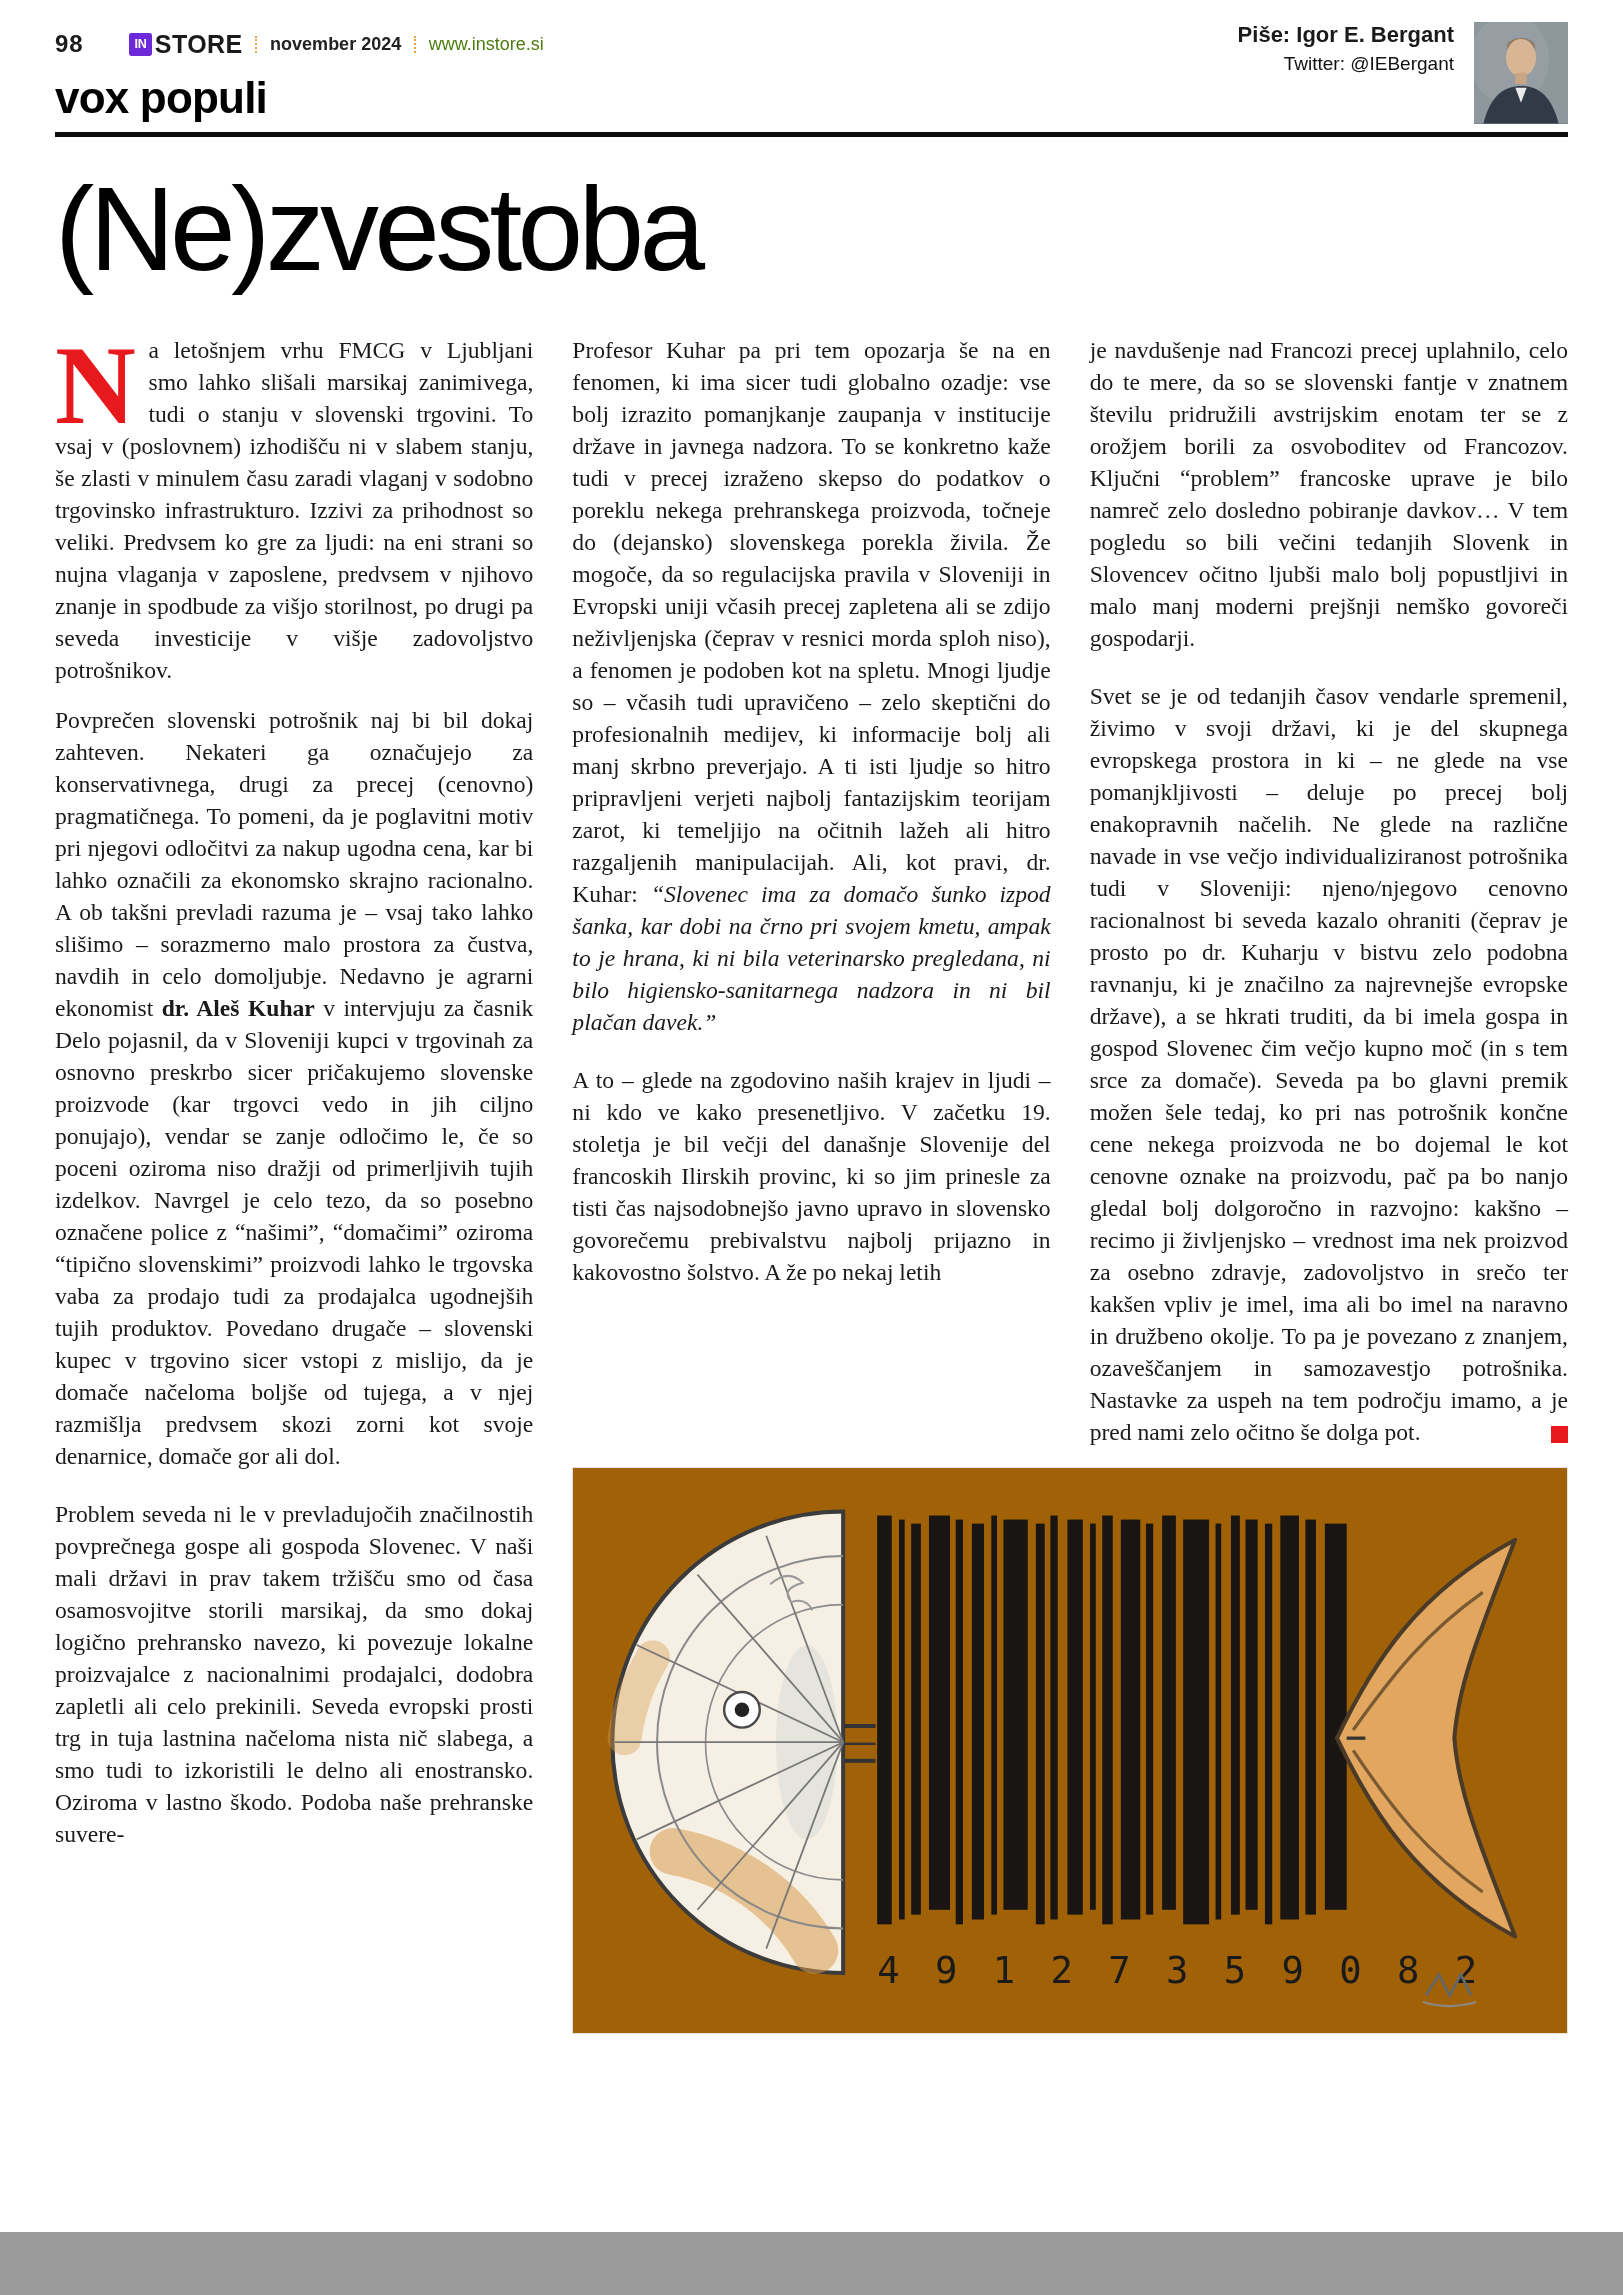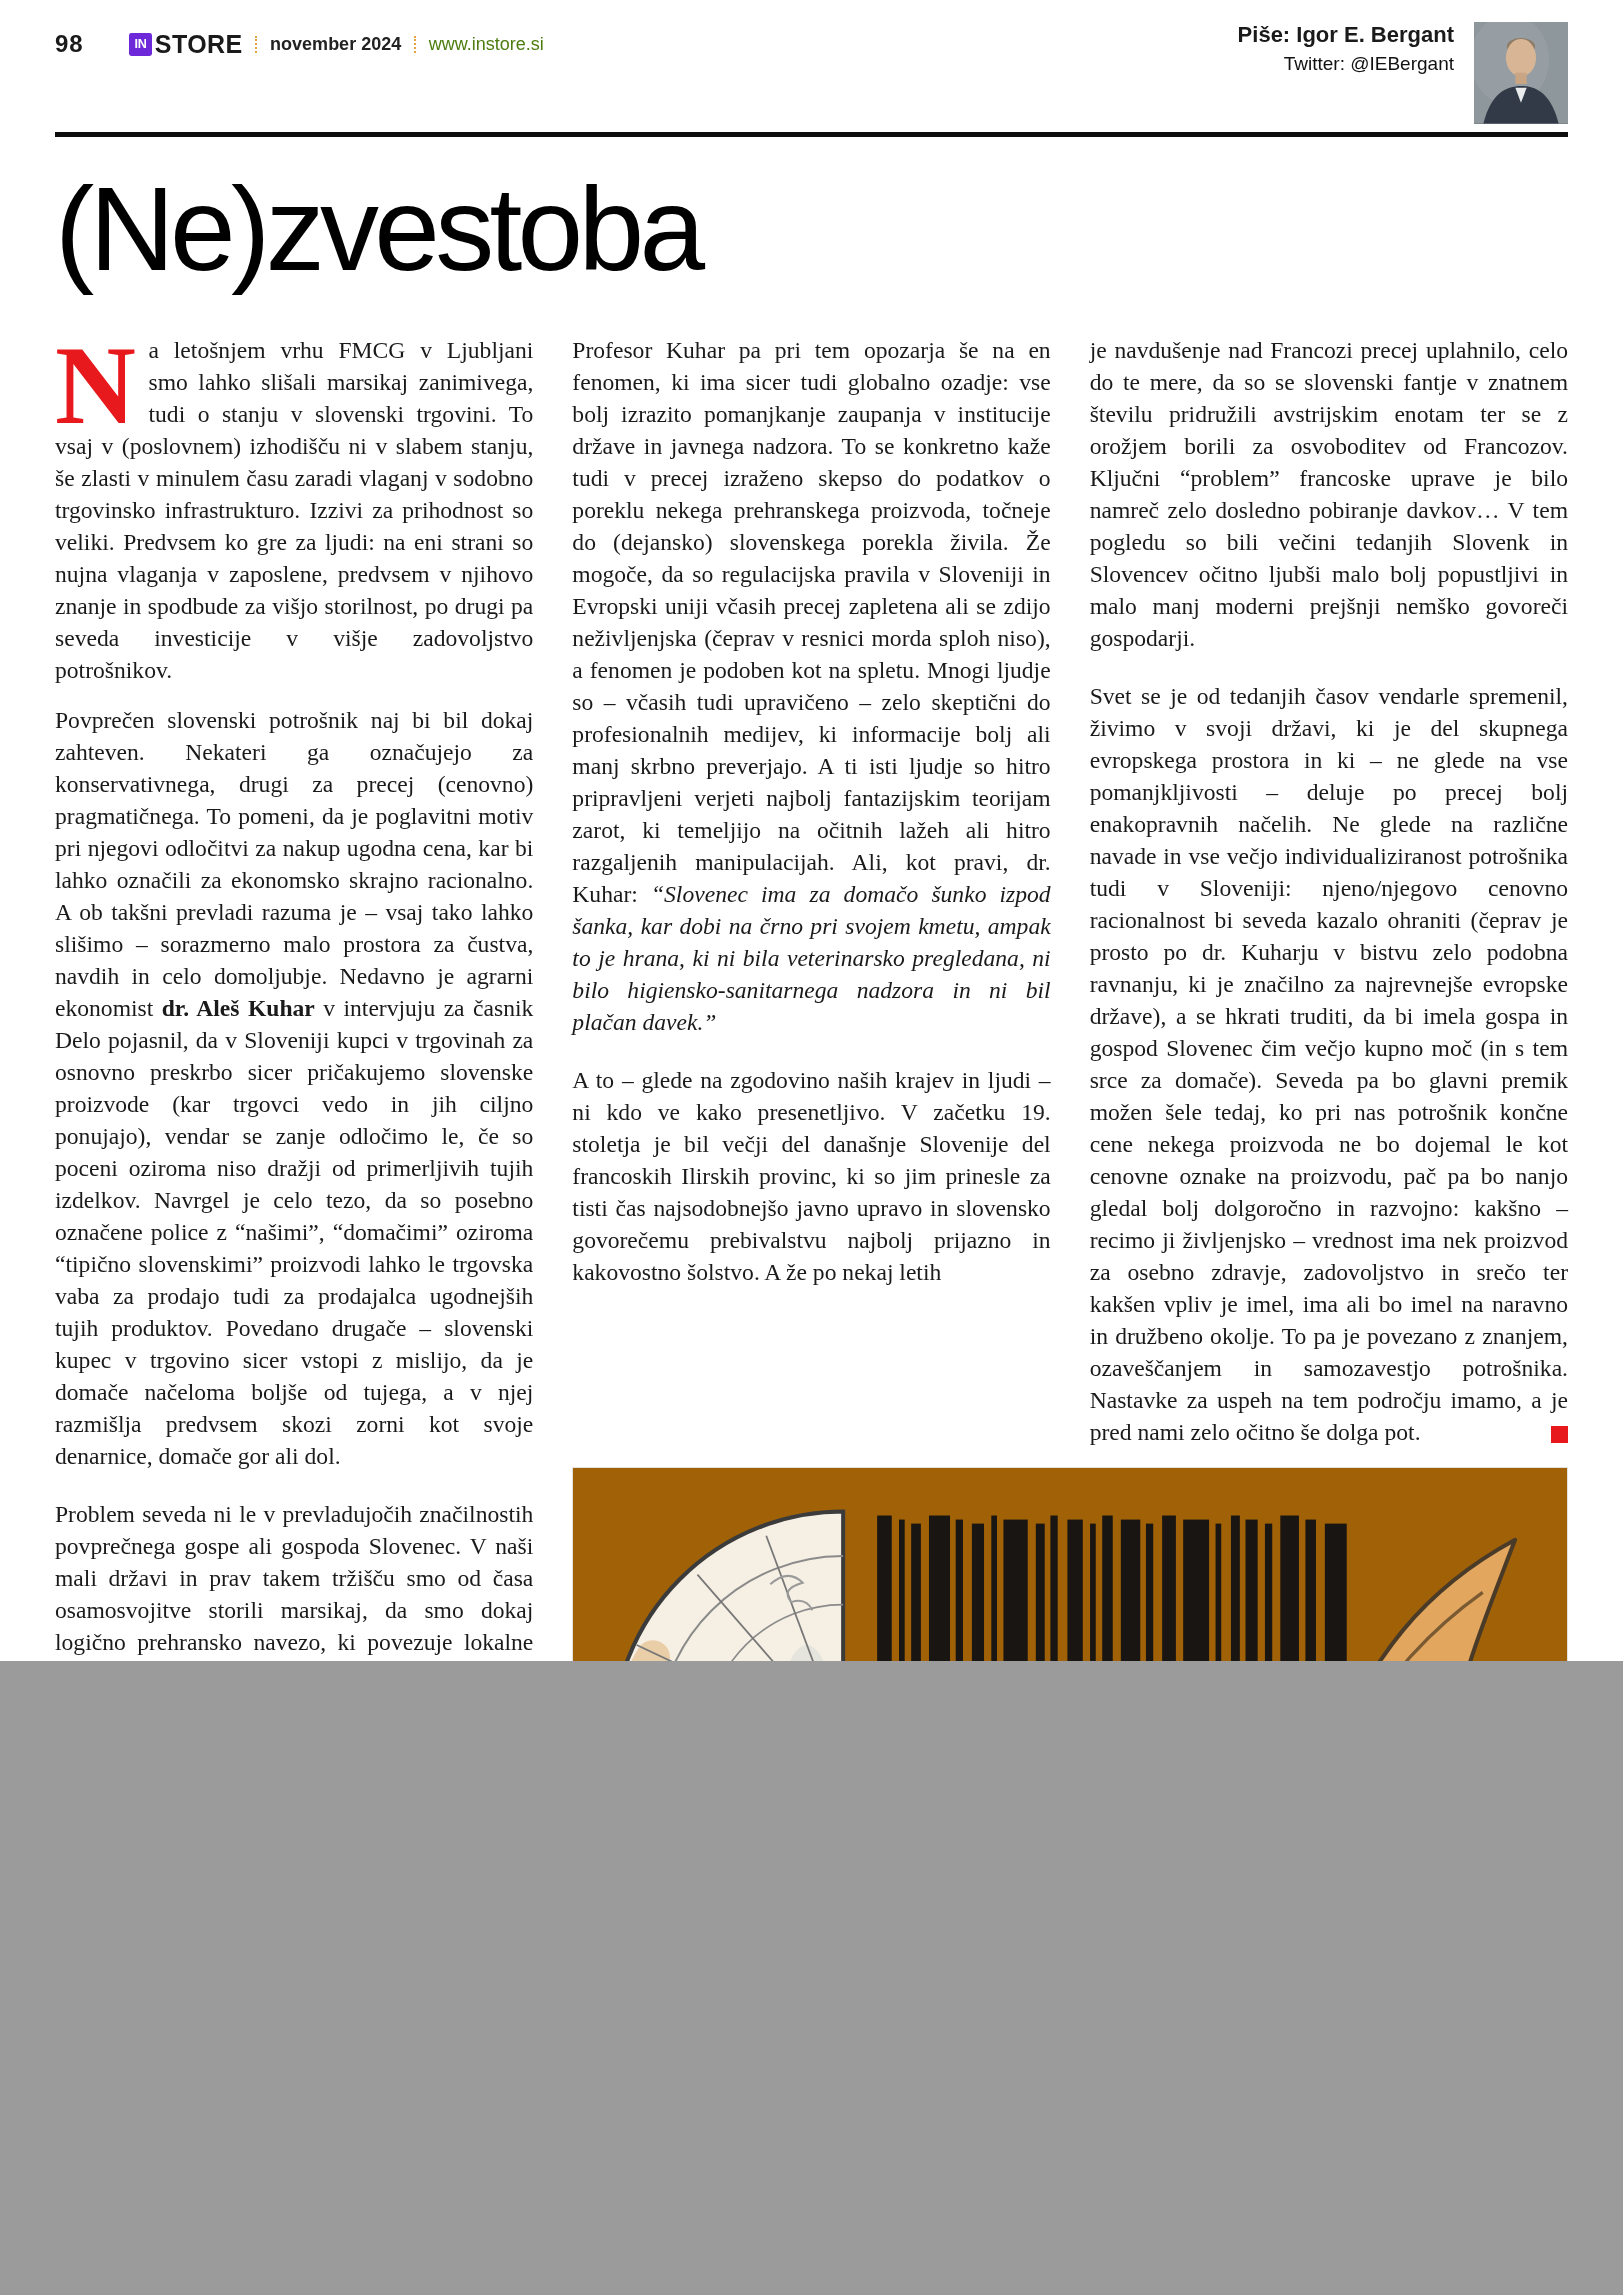--- a/index.html
+++ b/index.html
@@ -1,19 +1,19 @@
 <!DOCTYPE html>
 <html lang="sl" style="font-size:12.6px"><head>
 <meta charset="utf-8">
 <style>
   * { margin:0; padding:0; box-sizing:border-box; }
   html,body { background:#9b9b9b; }
   .page {
     position:relative;
-    width:1623px; height:1661px;
+    width:1623px; height:2232px;
     margin:0 auto;
     background:#ffffff;
     overflow:hidden;
     font-family:"Liberation Serif", serif;
     color:#1a1a1a;
     padding:22px 55px 0 55px;
   }
   
   .header { display:flex; justify-content:space-between; align-items:flex-start; }
   .header-left { padding-top:7.9px; }
@@ -106,20 +106,21 @@
         <span class="spacer"></span>
         <span class="logo">
           <span class="logo-in">IN</span>
           <span class="logo-store">STORE</span>
         </span>
         <span class="sep"></span>
         <span class="issue">november 2024</span>
         <span class="sep"></span>
         <span class="website">www.instore.si</span>
       </div>
+      <h2 class="section-title">vox populi</h2>
     </div>
     <div class="header-right">
       <div class="author-block">
         <div class="author-byline">Piše: Igor E. Bergant</div>
         <div class="author-twitter">Twitter: @IEBergant</div>
       </div>
       <div class="photo">
         <svg viewBox="0 0 100 108">
           <rect x="0" y="0" width="100" height="108" fill="#8e979c"></rect>
           <ellipse cx="38" cy="40" rx="42" ry="48" fill="#9ba4a9" opacity="0.6"></ellipse>

